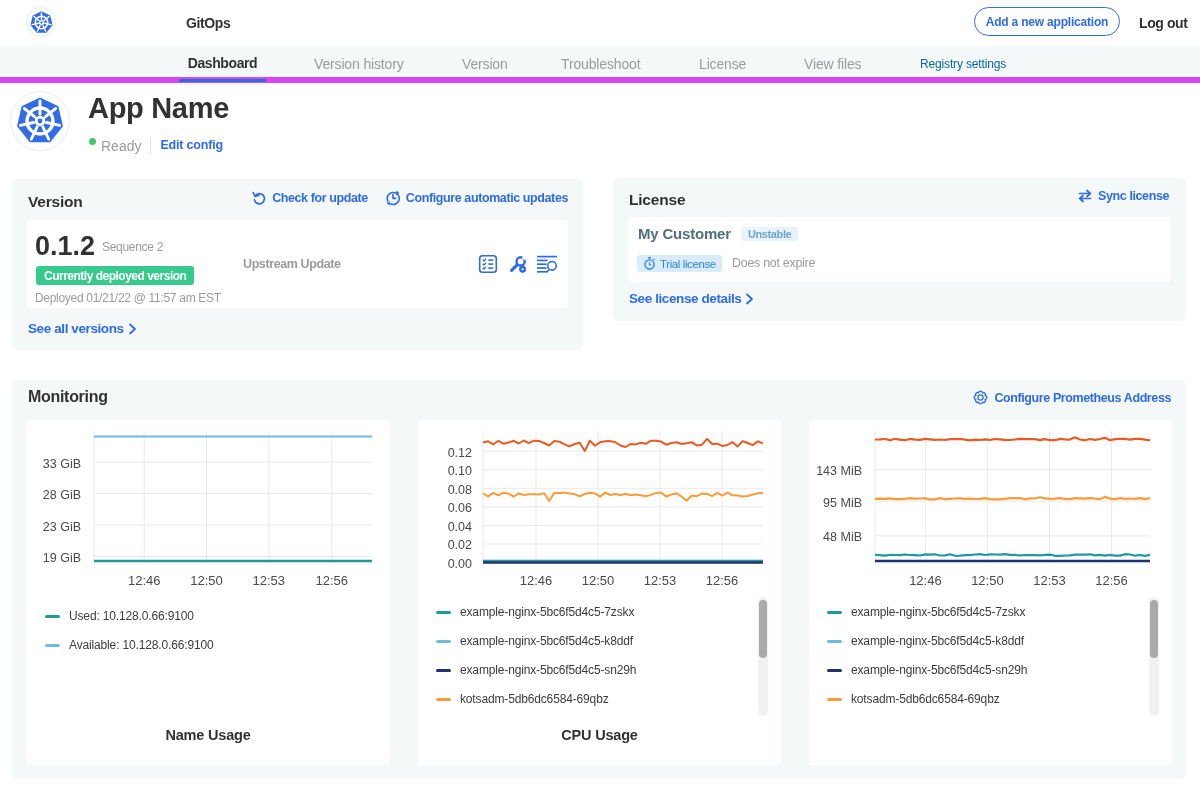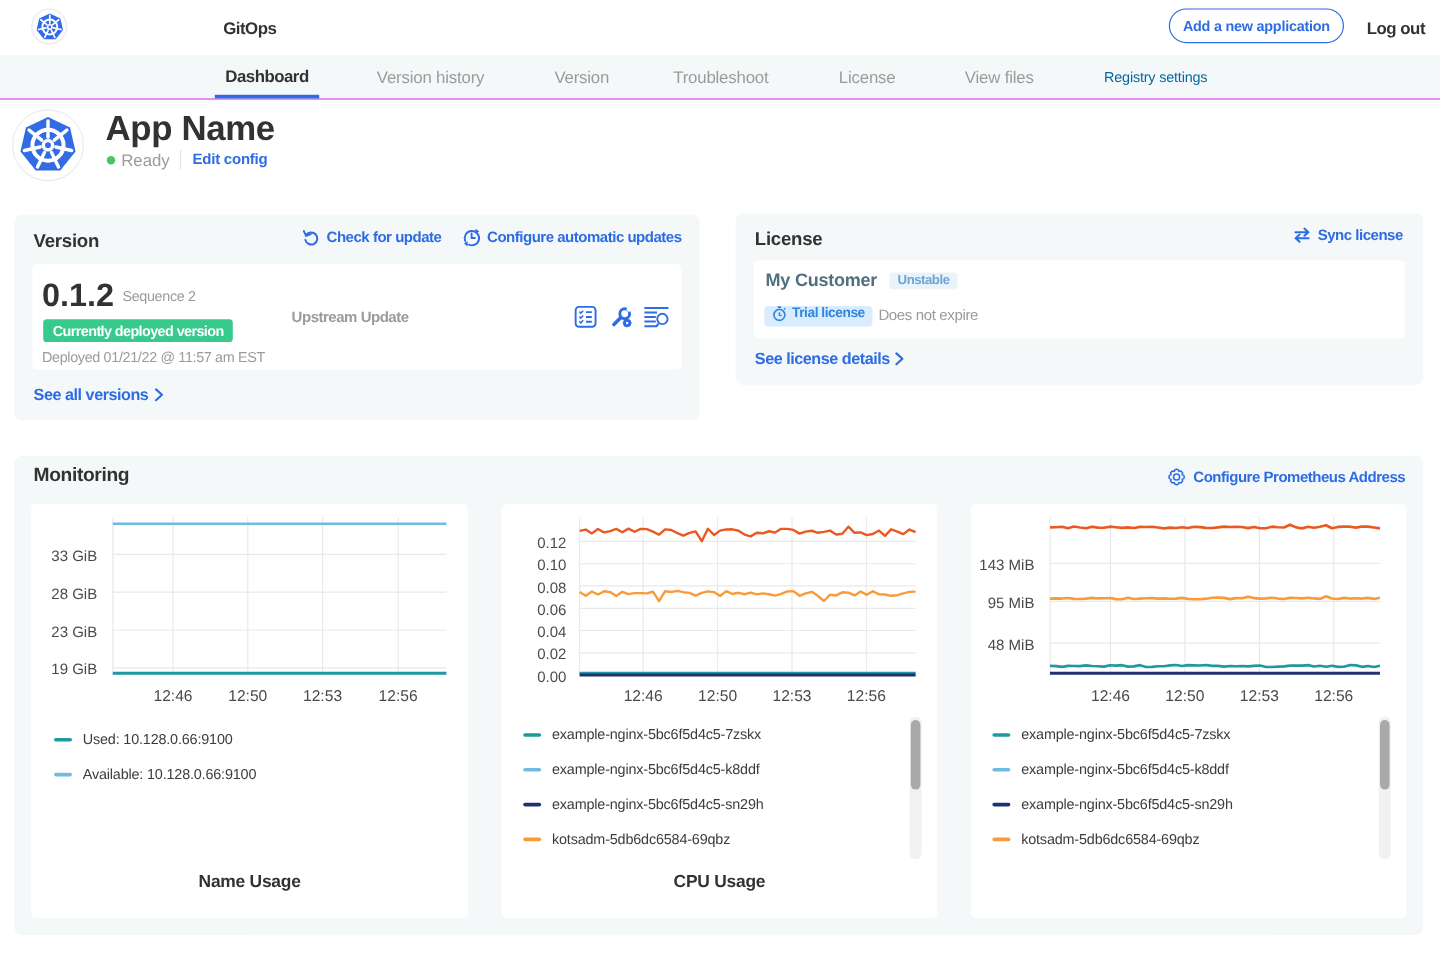--- a/index.html
+++ b/index.html
@@ -23,21 +23,21 @@
 <circle cx="50" cy="50" r="27" fill="none" stroke="#fff" stroke-width="7"></circle>
 <circle cx="50" cy="50" r="11" fill="#fff"></circle>
 <circle cx="50" cy="50" r="5" fill="#326ce5"></circle>
 </svg>
     </div>
   <div class="abs" style="left:186px;top:0;height:45px;display:flex;align-items:center;font-size:14px;font-weight:bold;letter-spacing:-0.4px;color:#323232">GitOps</div>
   <div class="abs" style="left:974px;top:7px;width:146px;height:29px;border:1px solid #2e6ce4;border-radius:15px;display:flex;align-items:center;justify-content:center;color:#2e6ce4;font-weight:bold;font-size:12px;letter-spacing:-0.2px">Add a new application</div>
   <div class="abs" style="left:1139px;top:0;height:45px;display:flex;align-items:center;font-size:14px;font-weight:bold;letter-spacing:-0.4px;color:#323232">Log out</div>
 </div>
 
-<div class="abs" style="left:0;top:46px;width:1200px;height:37px;background:#f4f8f9;border-bottom:1px solid #d946ef">
+<div class="abs" style="left:0;top:46px;width:1200px;height:37px;background:#f4f8f9;border-bottom:6px solid #d946ef">
   <div class="abs" style="left:179px;top:0;width:87px;height:36px;display:flex;align-items:center;justify-content:center;border-bottom:3px solid #2e6ce4;font-size:14px;font-weight:bold;letter-spacing:-0.4px;color:#323232">Dashboard</div>
   <div class="abs" style="left:314px;top:0;height:36px;display:flex;align-items:center;font-size:14px;letter-spacing:-0.15px;color:#9b9b9b">Version history</div>
   <div class="abs" style="left:462px;top:0;height:36px;display:flex;align-items:center;font-size:14px;letter-spacing:-0.15px;color:#9b9b9b">Version</div>
   <div class="abs" style="left:561px;top:0;height:36px;display:flex;align-items:center;font-size:14px;letter-spacing:-0.15px;color:#9b9b9b">Troubleshoot</div>
   <div class="abs" style="left:699px;top:0;height:36px;display:flex;align-items:center;font-size:14px;letter-spacing:-0.15px;color:#9b9b9b">License</div>
   <div class="abs" style="left:804px;top:0;height:36px;display:flex;align-items:center;font-size:14px;letter-spacing:-0.15px;color:#9b9b9b">View files</div>
   <div class="abs" style="left:920px;top:0;height:36px;display:flex;align-items:center;font-size:12px;letter-spacing:-0.15px;color:#0369a1">Registry settings</div>
 </div>
 
 <div class="abs" style="left:10px;top:91px;width:60px;height:60px;border-radius:50%;border:1.5px solid #ececec;background:#fff;display:flex;align-items:center;justify-content:center">
@@ -51,21 +51,21 @@
         <line x1="43.9" y1="62.6" x2="31.8" y2="87.8"></line>
         <line x1="36.4" y1="53.1" x2="9.1" y2="59.3"></line>
         <line x1="39.1" y1="41.3" x2="17.2" y2="23.8"></line>
       </g>
 <circle cx="50" cy="50" r="27" fill="none" stroke="#fff" stroke-width="7"></circle>
 <circle cx="50" cy="50" r="11" fill="#fff"></circle>
 <circle cx="50" cy="50" r="5" fill="#326ce5"></circle>
 </svg>
   </div>
 <div class="abs" style="left:88px;top:92px;font-size:29px;font-weight:bold;color:#323232;letter-spacing:-0.3px">App Name</div>
-<div class="abs" style="left:89px;top:125px;display:flex;align-items:center">
+<div class="abs" style="left:89px;top:138px;display:flex;">
   <span style="width:7px;height:7px;border-radius:50%;background:#44c767;margin-right:5px"></span>
   <span style="font-size:14px;color:#9b9b9b">Ready</span>
   <span style="width:1px;height:16px;background:#dfe3e6;margin:0 9px"></span>
   <span style="font-size:12.5px;font-weight:bold;letter-spacing:-0.2px;color:#2e6ce4">Edit config</span>
 </div>
 
 <div class="abs" style="left:12px;top:179px;width:571px;height:171px;background:#f4f8f9;border-radius:6px">
   <div class="abs" style="left:16px;top:14px;font-size:15.5px;letter-spacing:-0.2px;font-weight:bold;color:#323232">Version</div>
   <div class="abs" style="right:15px;top:11px;display:flex;align-items:center">
       <span class="link"><svg width="15" height="15" viewBox="0 0 16 16" style="margin-right:5px">
@@ -136,21 +136,21 @@
   <div class="abs" style="left:16px;top:13px;font-size:15.5px;letter-spacing:-0.2px;font-weight:bold;color:#323232">License</div>
   <div class="abs" style="right:17px;top:11px">
       <span class="link"><svg width="16" height="14" viewBox="0 0 16 14" style="margin-right:5px">
           <path d="M2.5 4.5 H12.5 M10 1.5 L13.3 4.5 L10 7.5" fill="none" stroke="#2e6ce4" stroke-width="1.7" stroke-linecap="round" stroke-linejoin="round"></path>
           <path d="M13.5 9.5 H3.5 M6 6.5 L2.7 9.5 L6 12.5" fill="none" stroke="#2e6ce4" stroke-width="1.7" stroke-linecap="round" stroke-linejoin="round"></path>
         </svg>Sync license</span>
     </div>
   <div class="abs" style="left:15px;top:39px;width:543px;height:65px;background:#fff;border-radius:4px">
     <div class="abs" style="left:10px;top:8px;font-size:15px;letter-spacing:-0.2px;font-weight:bold;color:#50707e">My Customer</div>
     <div class="abs" style="left:113px;top:10px;height:14px;background:#eaf3fa;border-radius:3px;display:flex;align-items:center;padding:0 7px;color:#6ba5d8;font-size:11px;letter-spacing:-0.4px;font-weight:bold">Unstable</div>
-    <div class="abs" style="left:9px;top:38px;height:17px;background:#d9ecfd;border-radius:3px;display:flex;padding:0 6px;color:#2f86e0;font-size:11.5px;letter-spacing:-0.4px;font-weight:bold"><svg width="13" height="13" viewBox="0 0 14 14" style="margin-right:4px">
+    <div class="abs" style="left:9px;top:38px;height:17px;background:#d9ecfd;border-radius:3px;display:flex;align-items:center;padding:0 6px;color:#2f86e0;font-size:11.5px;letter-spacing:-0.4px;font-weight:normal"><svg width="13" height="13" viewBox="0 0 14 14" style="margin-right:4px">
           <circle cx="7" cy="8" r="4.9" fill="none" stroke="#3287e1" stroke-width="1.5"></circle>
           <path d="M7 5.6 L7 8.2 L9 8.8" fill="none" stroke="#3287e1" stroke-width="1.3"></path>
           <line x1="5.4" y1="1" x2="8.6" y2="1" stroke="#3287e1" stroke-width="1.6"></line>
           <line x1="11.2" y1="3.2" x2="12.3" y2="2.1" stroke="#3287e1" stroke-width="1.4"></line>
         </svg>Trial license</div>
     <div class="abs" style="left:104px;top:39px;font-size:12.5px;letter-spacing:-0.3px;color:#9b9b9b">Does not expire</div>
   </div>
   <div class="abs" style="left:16px;top:113px">
       <span class="link" style="font-size:13.5px">See license details<svg width="9" height="12" viewBox="0 0 9 12" style="margin-left:4px">
           <path d="M2 1.5 L7 6 L2 10.5" fill="none" stroke="#2e6ce4" stroke-width="1.8" stroke-linecap="round" stroke-linejoin="round"></path>

